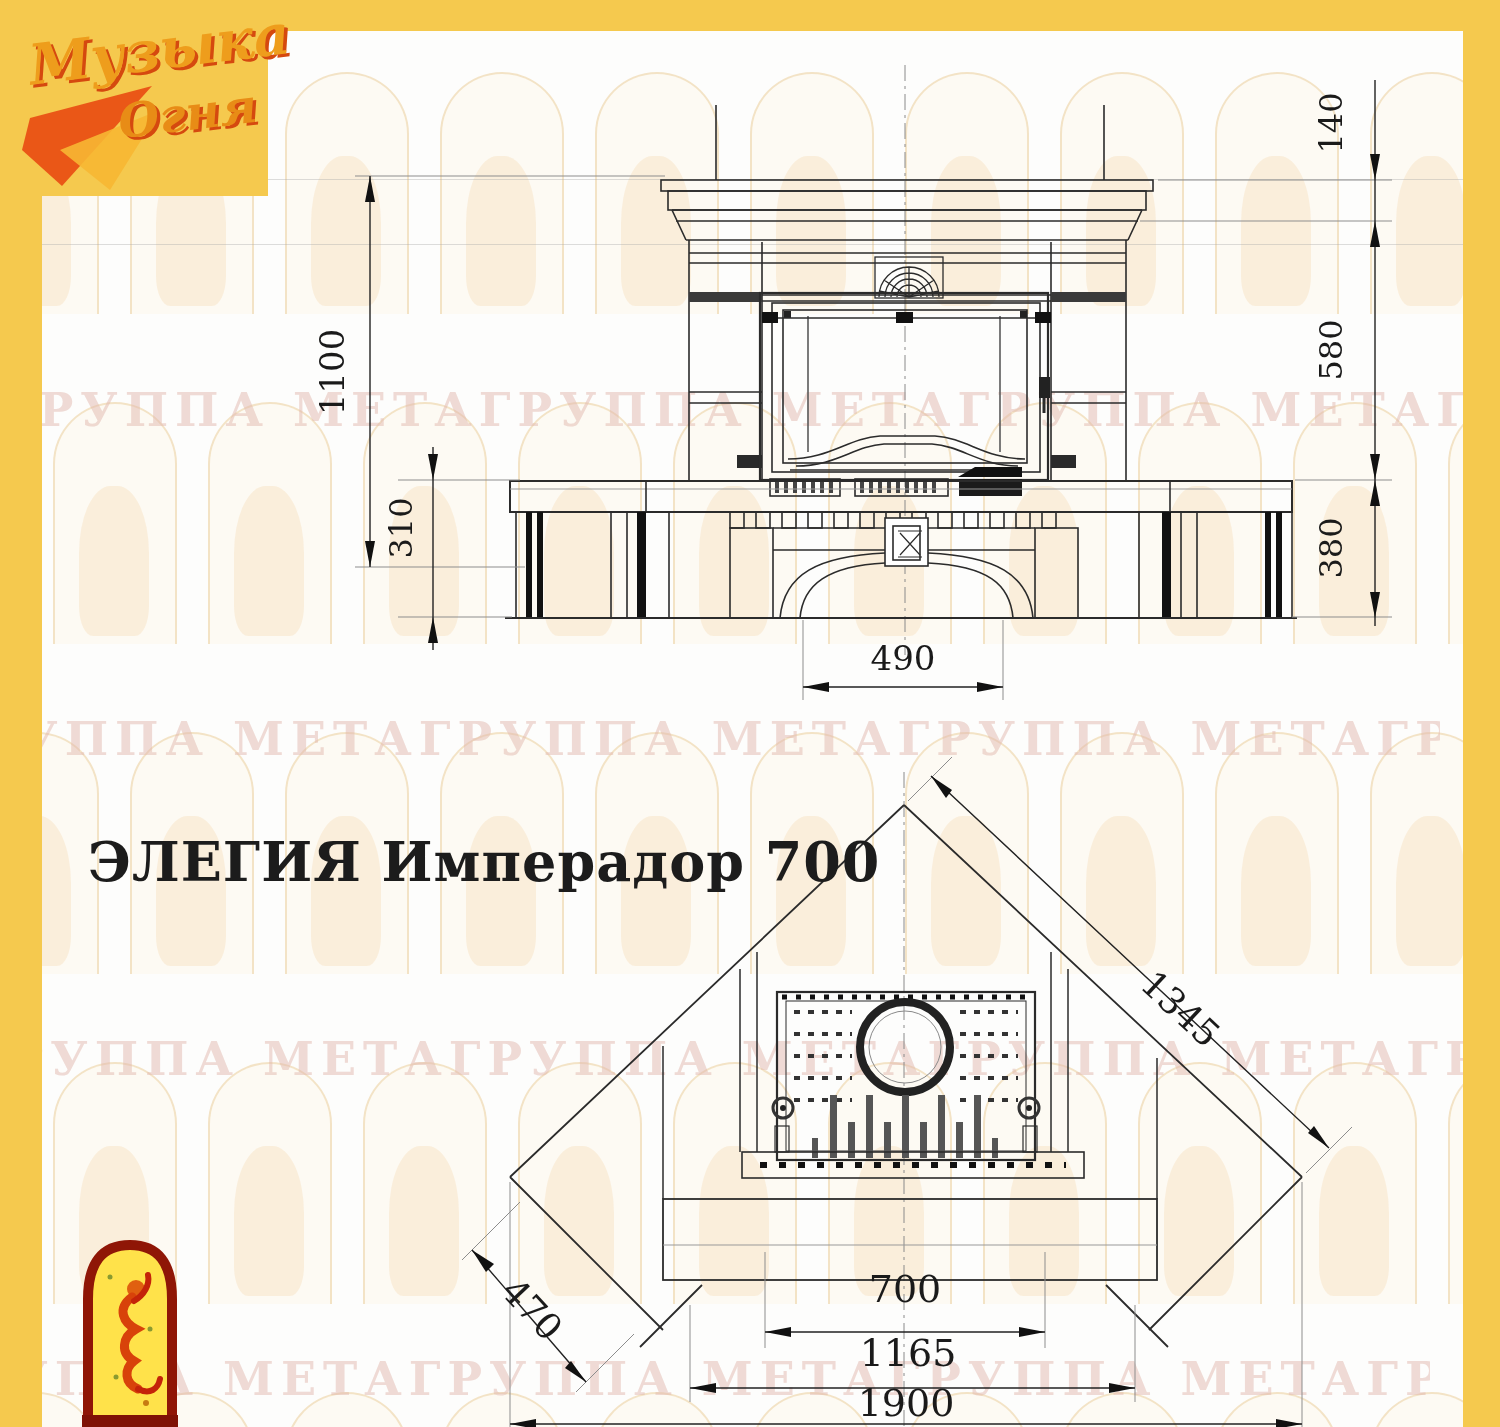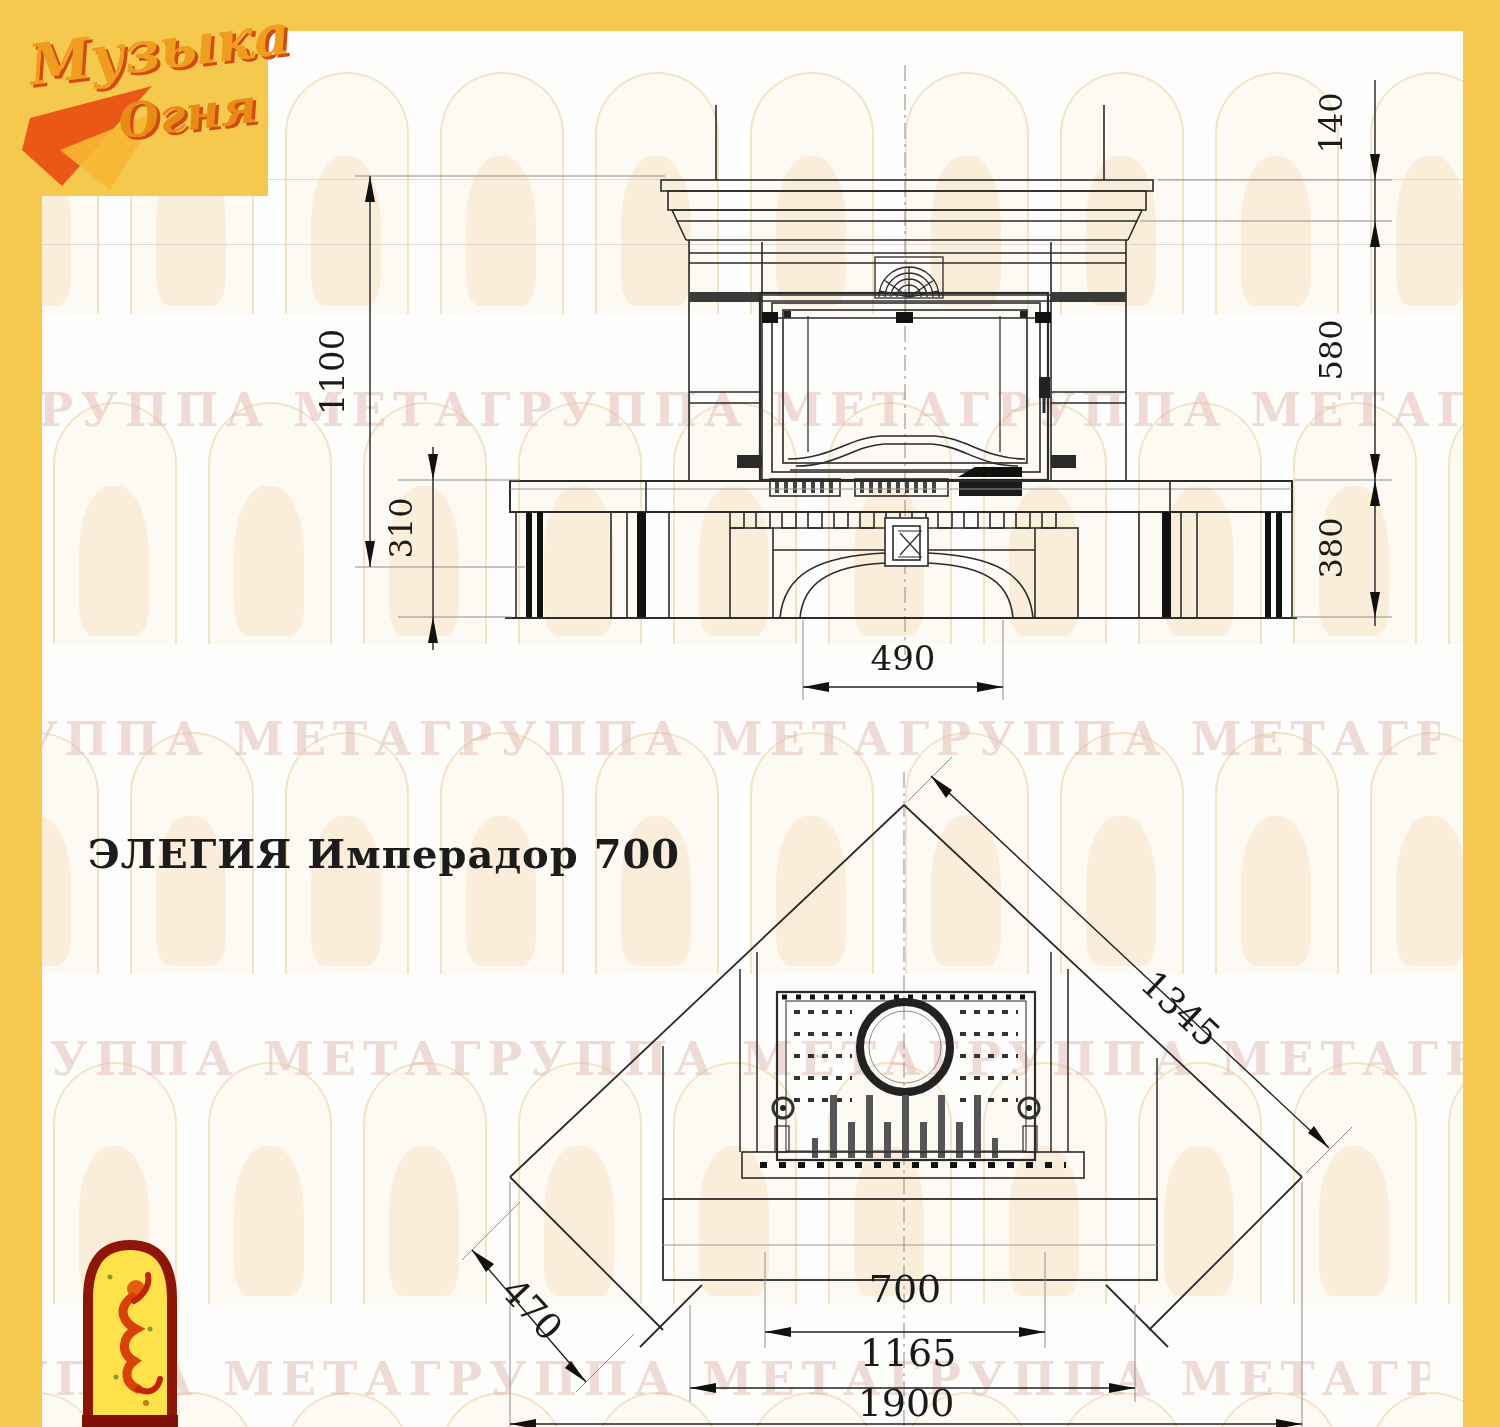--- a/index.html
+++ b/index.html
@@ -16,21 +16,21 @@
   
   .wm-arch{position:absolute;width:120px;height:240px;border:2px solid rgba(243,226,195,0.95);
            border-bottom:none;border-radius:62px 62px 0 0;background:rgba(253,247,235,0.55);}
   .wm-blob{position:absolute;left:24px;bottom:8px;width:70px;height:150px;
            background:rgba(246,210,158,0.28);border-radius:45% 45% 20% 20%;}
   .wm-text{position:absolute;left:0;width:1500px;white-space:nowrap;overflow:hidden;
            font-weight:bold;font-size:46px;letter-spacing:7px;color:rgba(226,183,173,0.50);
            font-family:"DejaVu Serif",serif;}
   .wm-line{position:absolute;left:42px;width:1421px;height:1px;background:rgba(170,170,170,0.40);}
   
-  #main-title{left:88px;top:830px;font-size:40px;font-weight:bold;color:#1c1c1c;
+  #main-title{left:88px;top:830px;font-size:54px;font-weight:bold;color:#1c1c1c;
               font-family:"DejaVu Serif",serif;letter-spacing:1px;}
   
   .logo-t{position:absolute;font-style:italic;font-weight:bold;font-family:"DejaVu Serif",serif;}
   #logo-line1{left:28px;top:16px;font-size:56px;color:#EE9D1C;
               text-shadow:3px 3px 0 #D5490F;transform:rotate(-7deg);}
   #logo-line2{left:118px;top:86px;font-size:47px;color:#E88C16;
               text-shadow:3px 3px 0 #D5490F;transform:rotate(-7deg);}
   svg text{font-family:"DejaVu Serif",serif;fill:#1a1a1a;}
 </style>
 </head>

